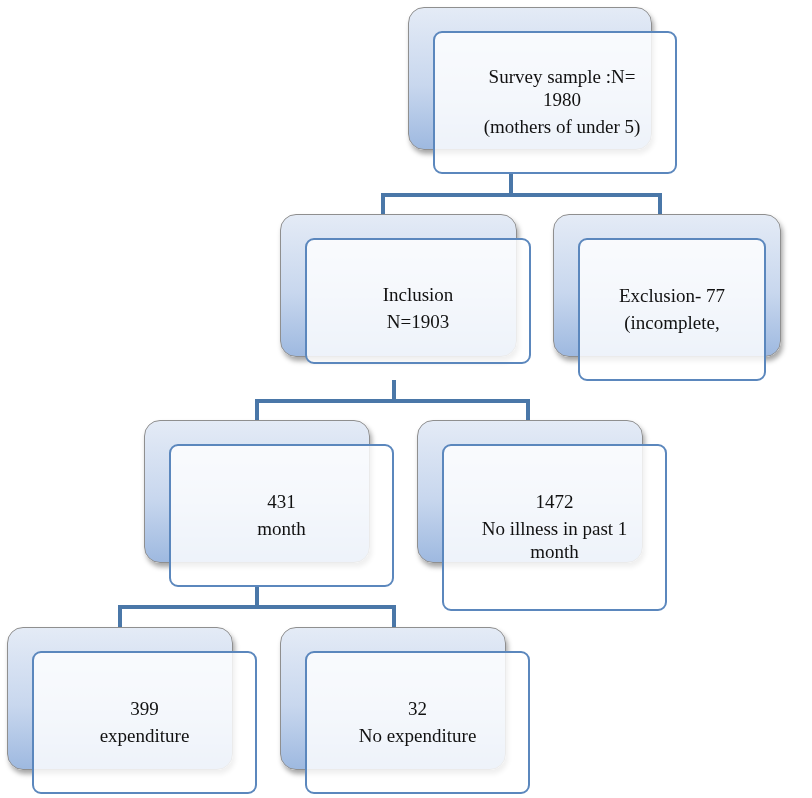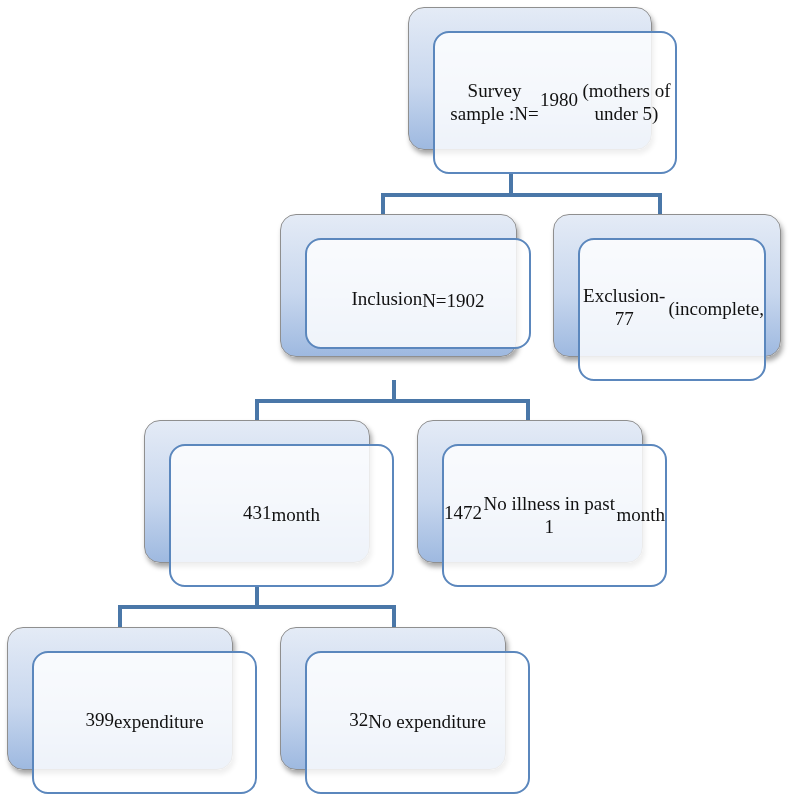--- a/index.html
+++ b/index.html
@@ -6,25 +6,25 @@
     body { width: 812px; height: 798px; position: relative; overflow: hidden;
            font-family: "Liberation Serif", "DejaVu Serif", serif; }
     .conn { position: absolute; background: #4a77a8; }
     .back {
       position: absolute; border-radius: 16px;
       border: 1px solid #8f8f8f;
       background: linear-gradient(to bottom, #e4ebf6 0%, #c8d7ee 55%, #9eb9e0 100%);
       box-shadow: 2px 4px 5px rgba(0,0,0,0.35);
     }
     .front {
-      position: absolute; border-radius: 16px;
+      position: absolute; border-radius: 9px;
       border: 2px solid #5b87bd;
       background: rgba(255,255,255,0.82);
       box-sizing: border-box;
-      display: flex; flex-direction: row; justify-content: center; align-items: center;
+      display: flex; flex-direction: column; justify-content: center; align-items: center;
       text-align: center; color: #111; font-size: 19px; line-height: 1.2;
     }
     .front .l1 { margin-bottom: 4px; }
     .front span { display: block; }
   </style>
 </head>
 <body>
 
 <div class="conn" style="left:509px; top:172px; width:4px; height:24px;"></div>
 <div class="conn" style="left:381px; top:193px; width:281px; height:4px;"></div>
@@ -42,39 +42,39 @@
 <div class="conn" style="left:392px; top:605px; width:4px; height:23px;"></div>
 
 <div class="back" style="left:408px; top:7px; width:242px; height:141px;"></div>
 <div class="front" style="left:433px; top:31px; width:244px; height:143px; padding-left:14px;">
   <span>Survey sample :N=</span>
   <span class="l1">1980</span>
   <span>(mothers of under 5)</span>
 </div>
 
 <div class="back" style="left:280px; top:214px; width:235px; height:141px;"></div>
-<div class="front" style="left:305px; top:238px; width:226px; height:111px; padding-top:16px;">
+<div class="front" style="left:305px; top:238px; width:226px; height:126px; padding-top:16px;">
   <span class="l1">Inclusion</span>
-  <span>N=1902</span>
+  <span>N=1903</span>
 </div>
 
 <div class="back" style="left:553px; top:214px; width:226px; height:141px;"></div>
 <div class="front" style="left:578px; top:238px; width:188px; height:143px;">
   <span class="l1">Exclusion- 77</span>
   <span>(incomplete,</span>
 </div>
 
 <div class="back" style="left:144px; top:420px; width:224px; height:141px;"></div>
 <div class="front" style="left:169px; top:444px; width:225px; height:143px;">
   <span class="l1">431</span>
   <span>month</span>
 </div>
 
 <div class="back" style="left:417px; top:420px; width:224px; height:141px;"></div>
-<div class="front" style="left:442px; top:444px; width:225px; height:143px;justify-content:center;">
+<div class="front" style="left:442px; top:444px; width:225px; height:167px;justify-content:center;">
   <span class="l1">1472</span>
   <span>No illness in past 1</span>
   <span>month</span>
 </div>
 
 <div class="back" style="left:7px; top:627px; width:224px; height:141px;"></div>
 <div class="front" style="left:32px; top:651px; width:225px; height:143px;">
   <span class="l1">399</span>
   <span>expenditure</span>
 </div>

